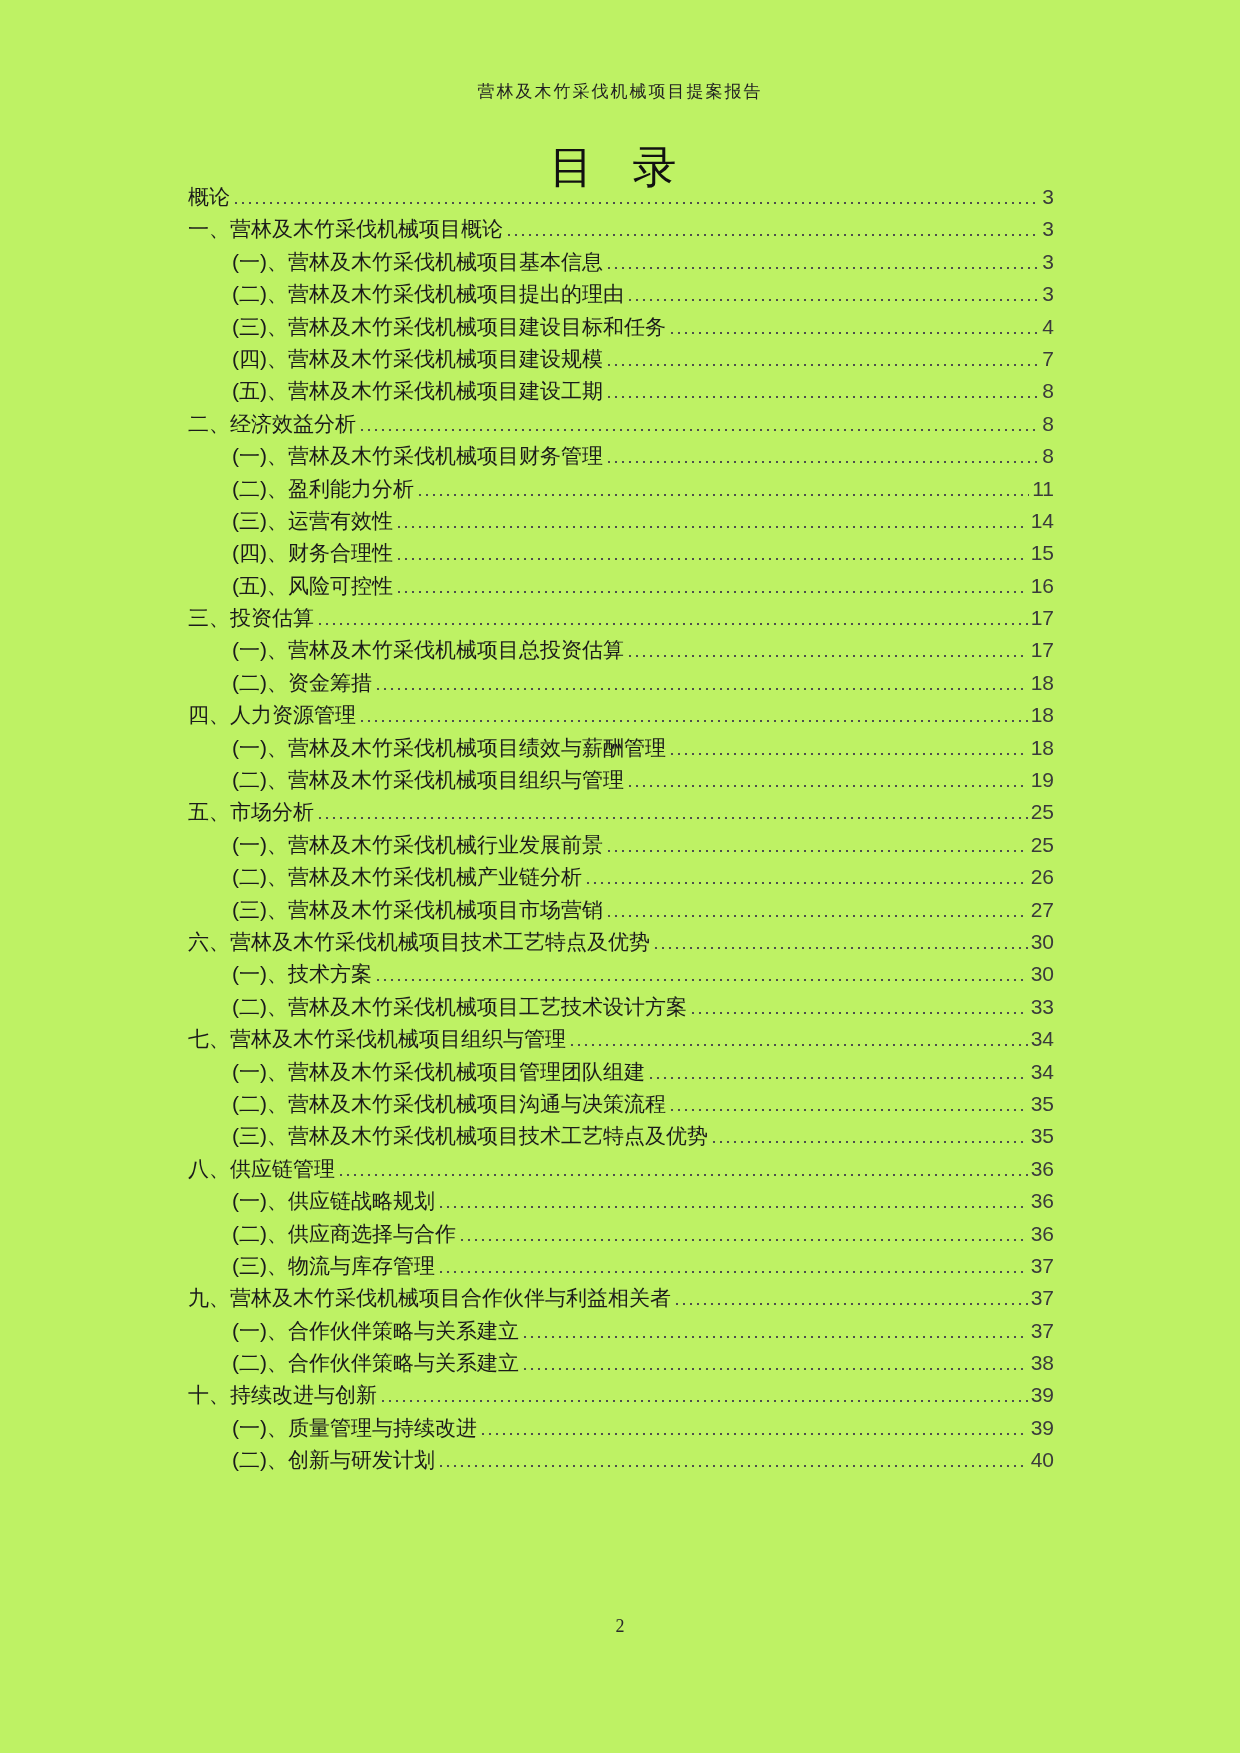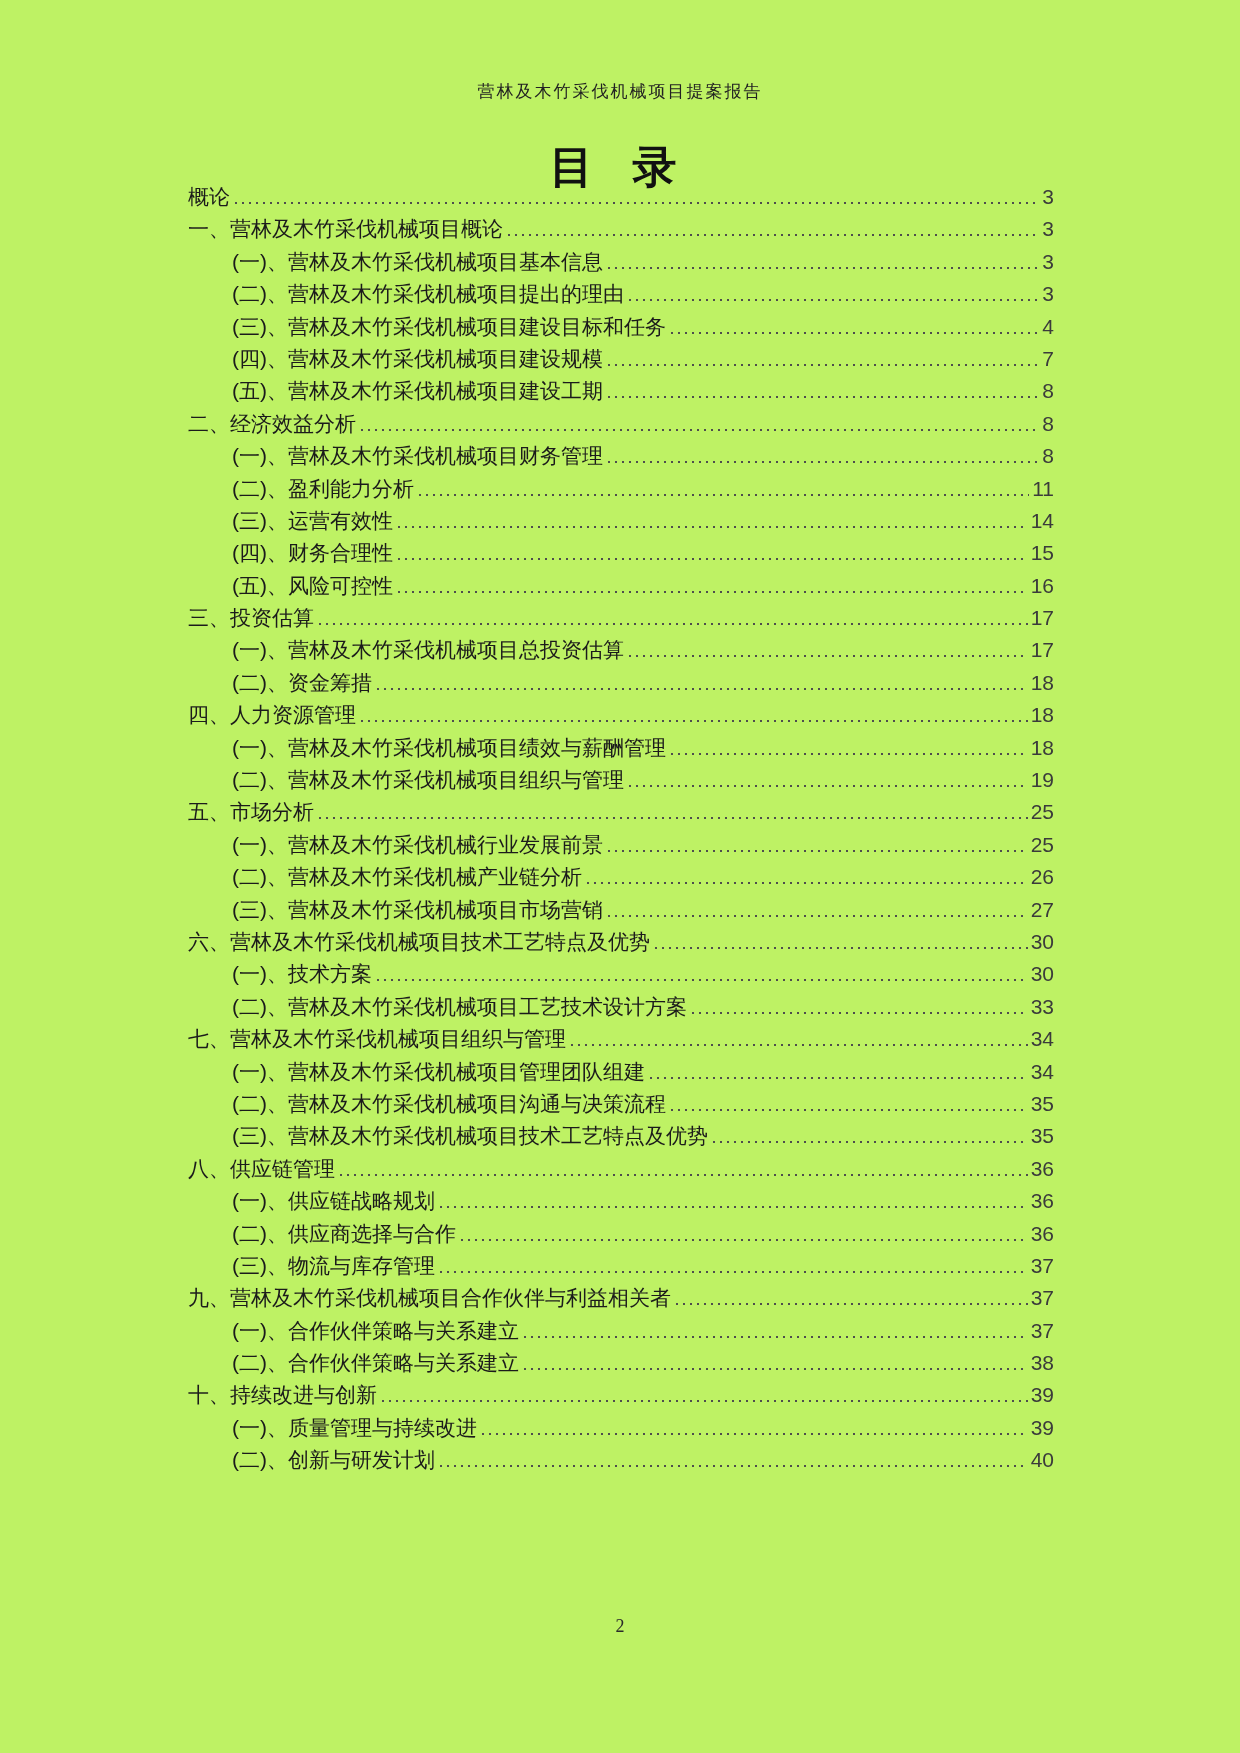--- a/index.html
+++ b/index.html
@@ -32,21 +32,21 @@
   }
   .doc-title {
     position: absolute;
     top: 138px;
     left: 0;
     width: 100%;
     margin: 0;
     text-align: center;
     font-family: "Liberation Serif", serif;
     font-size: 44px;
-    font-weight: 700;
+    font-weight: 400;
     letter-spacing: 14px;
     color: #111111;
   }
   .toc {
     position: absolute;
     top: 181px;
     left: 188px;
     width: 866px;
   }
   .toc-row {

